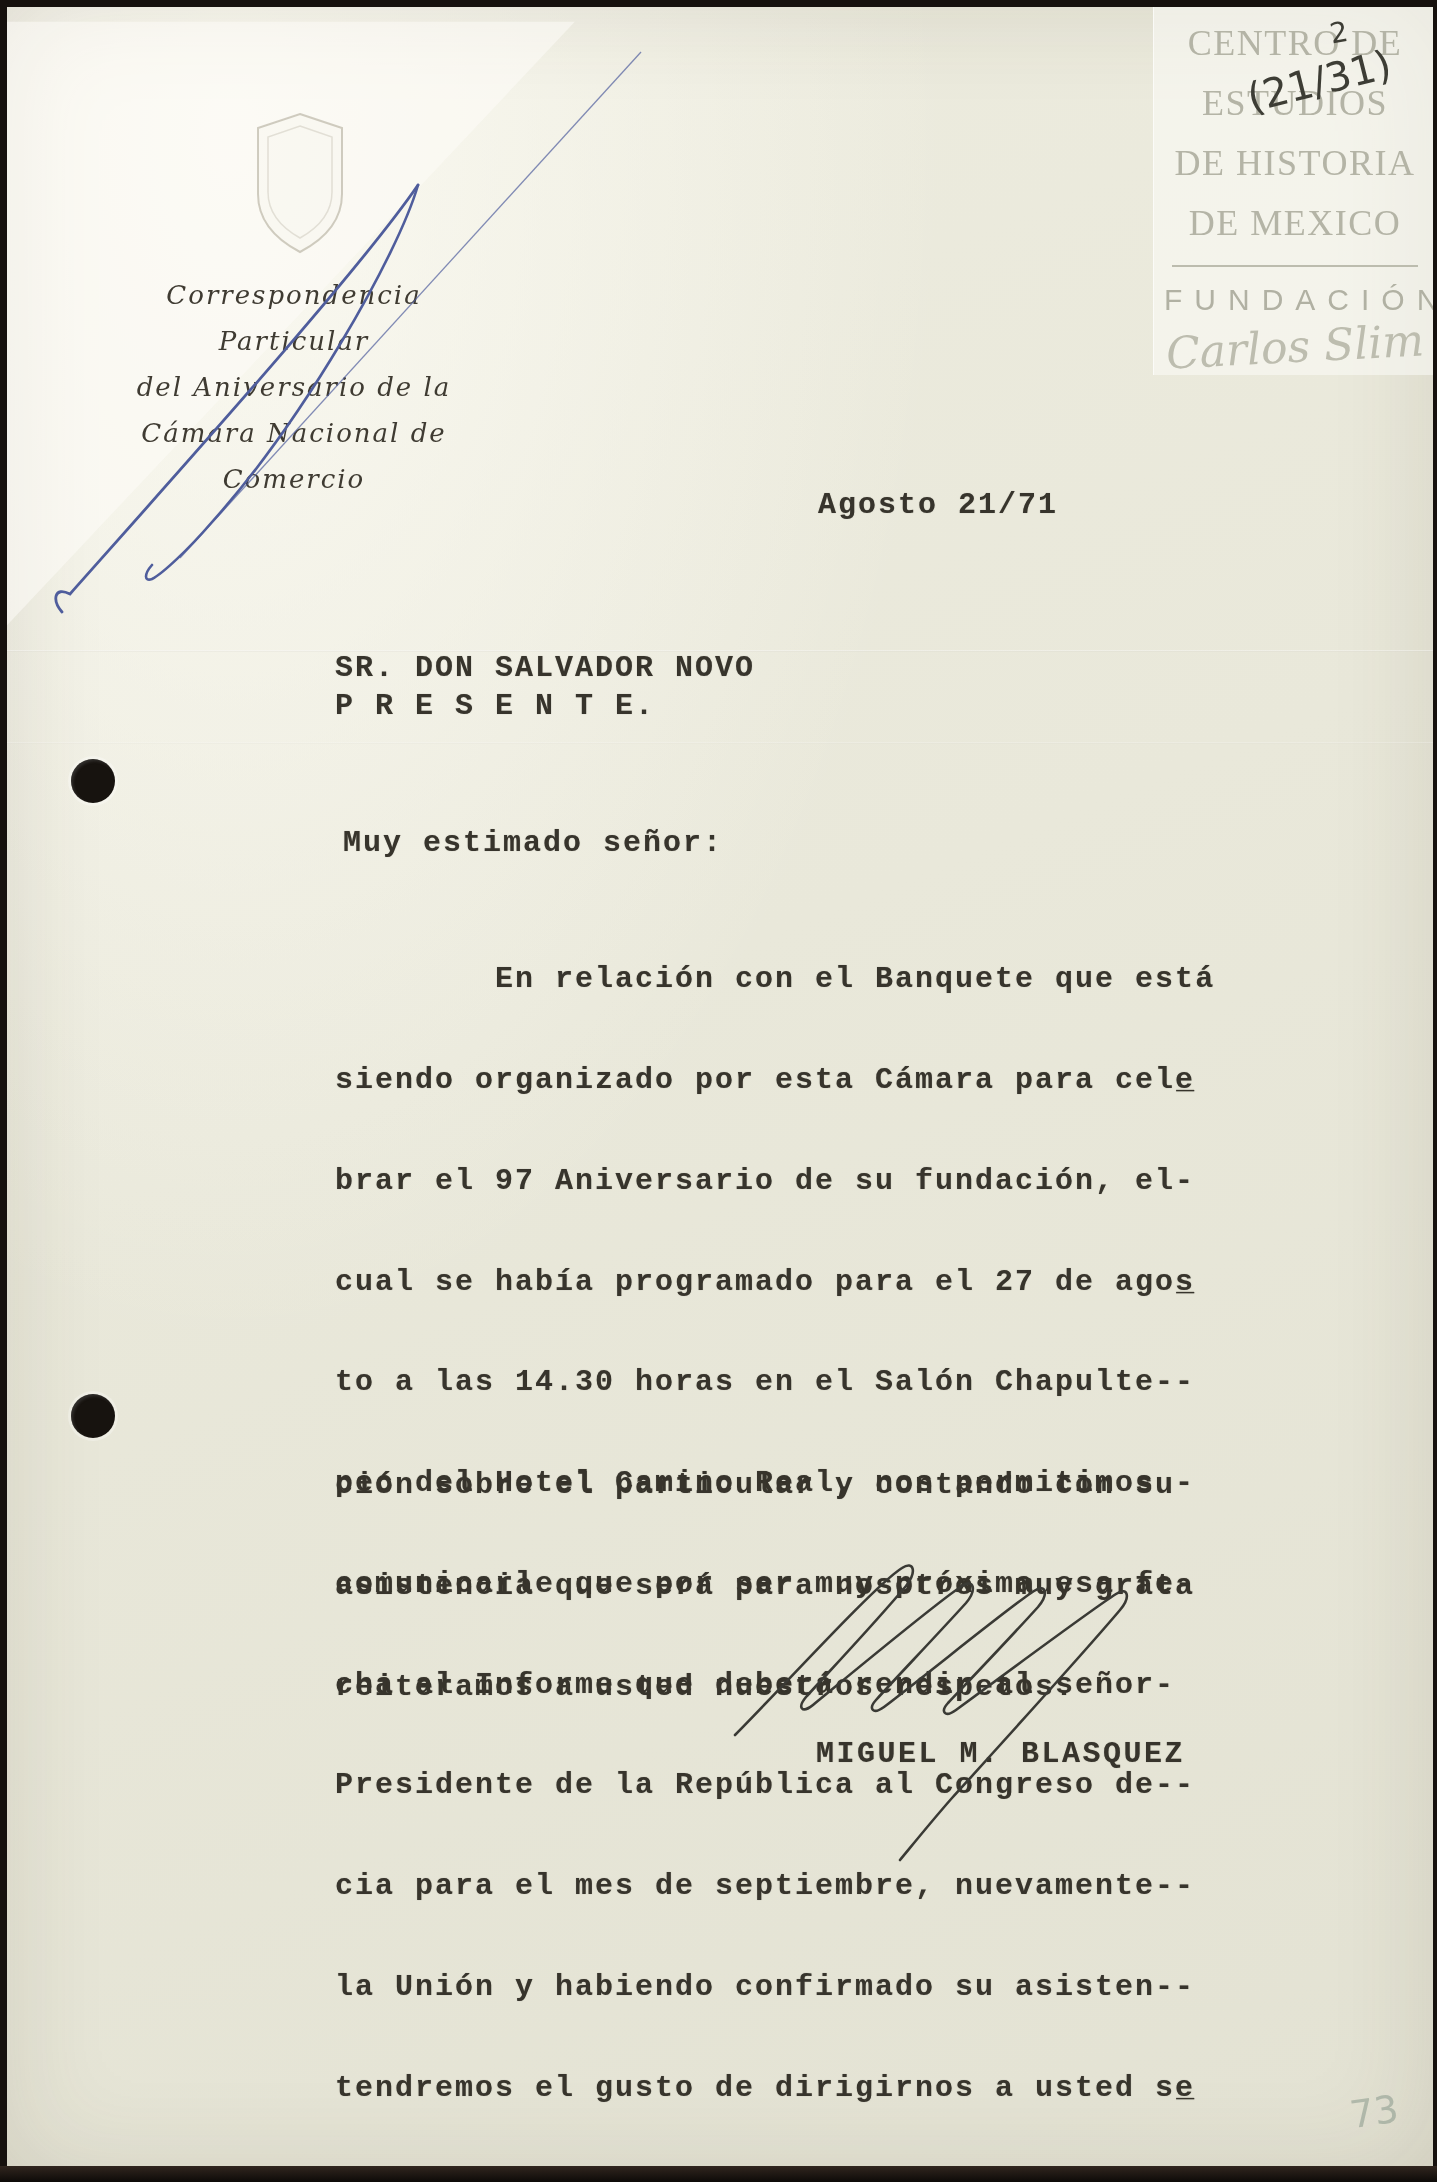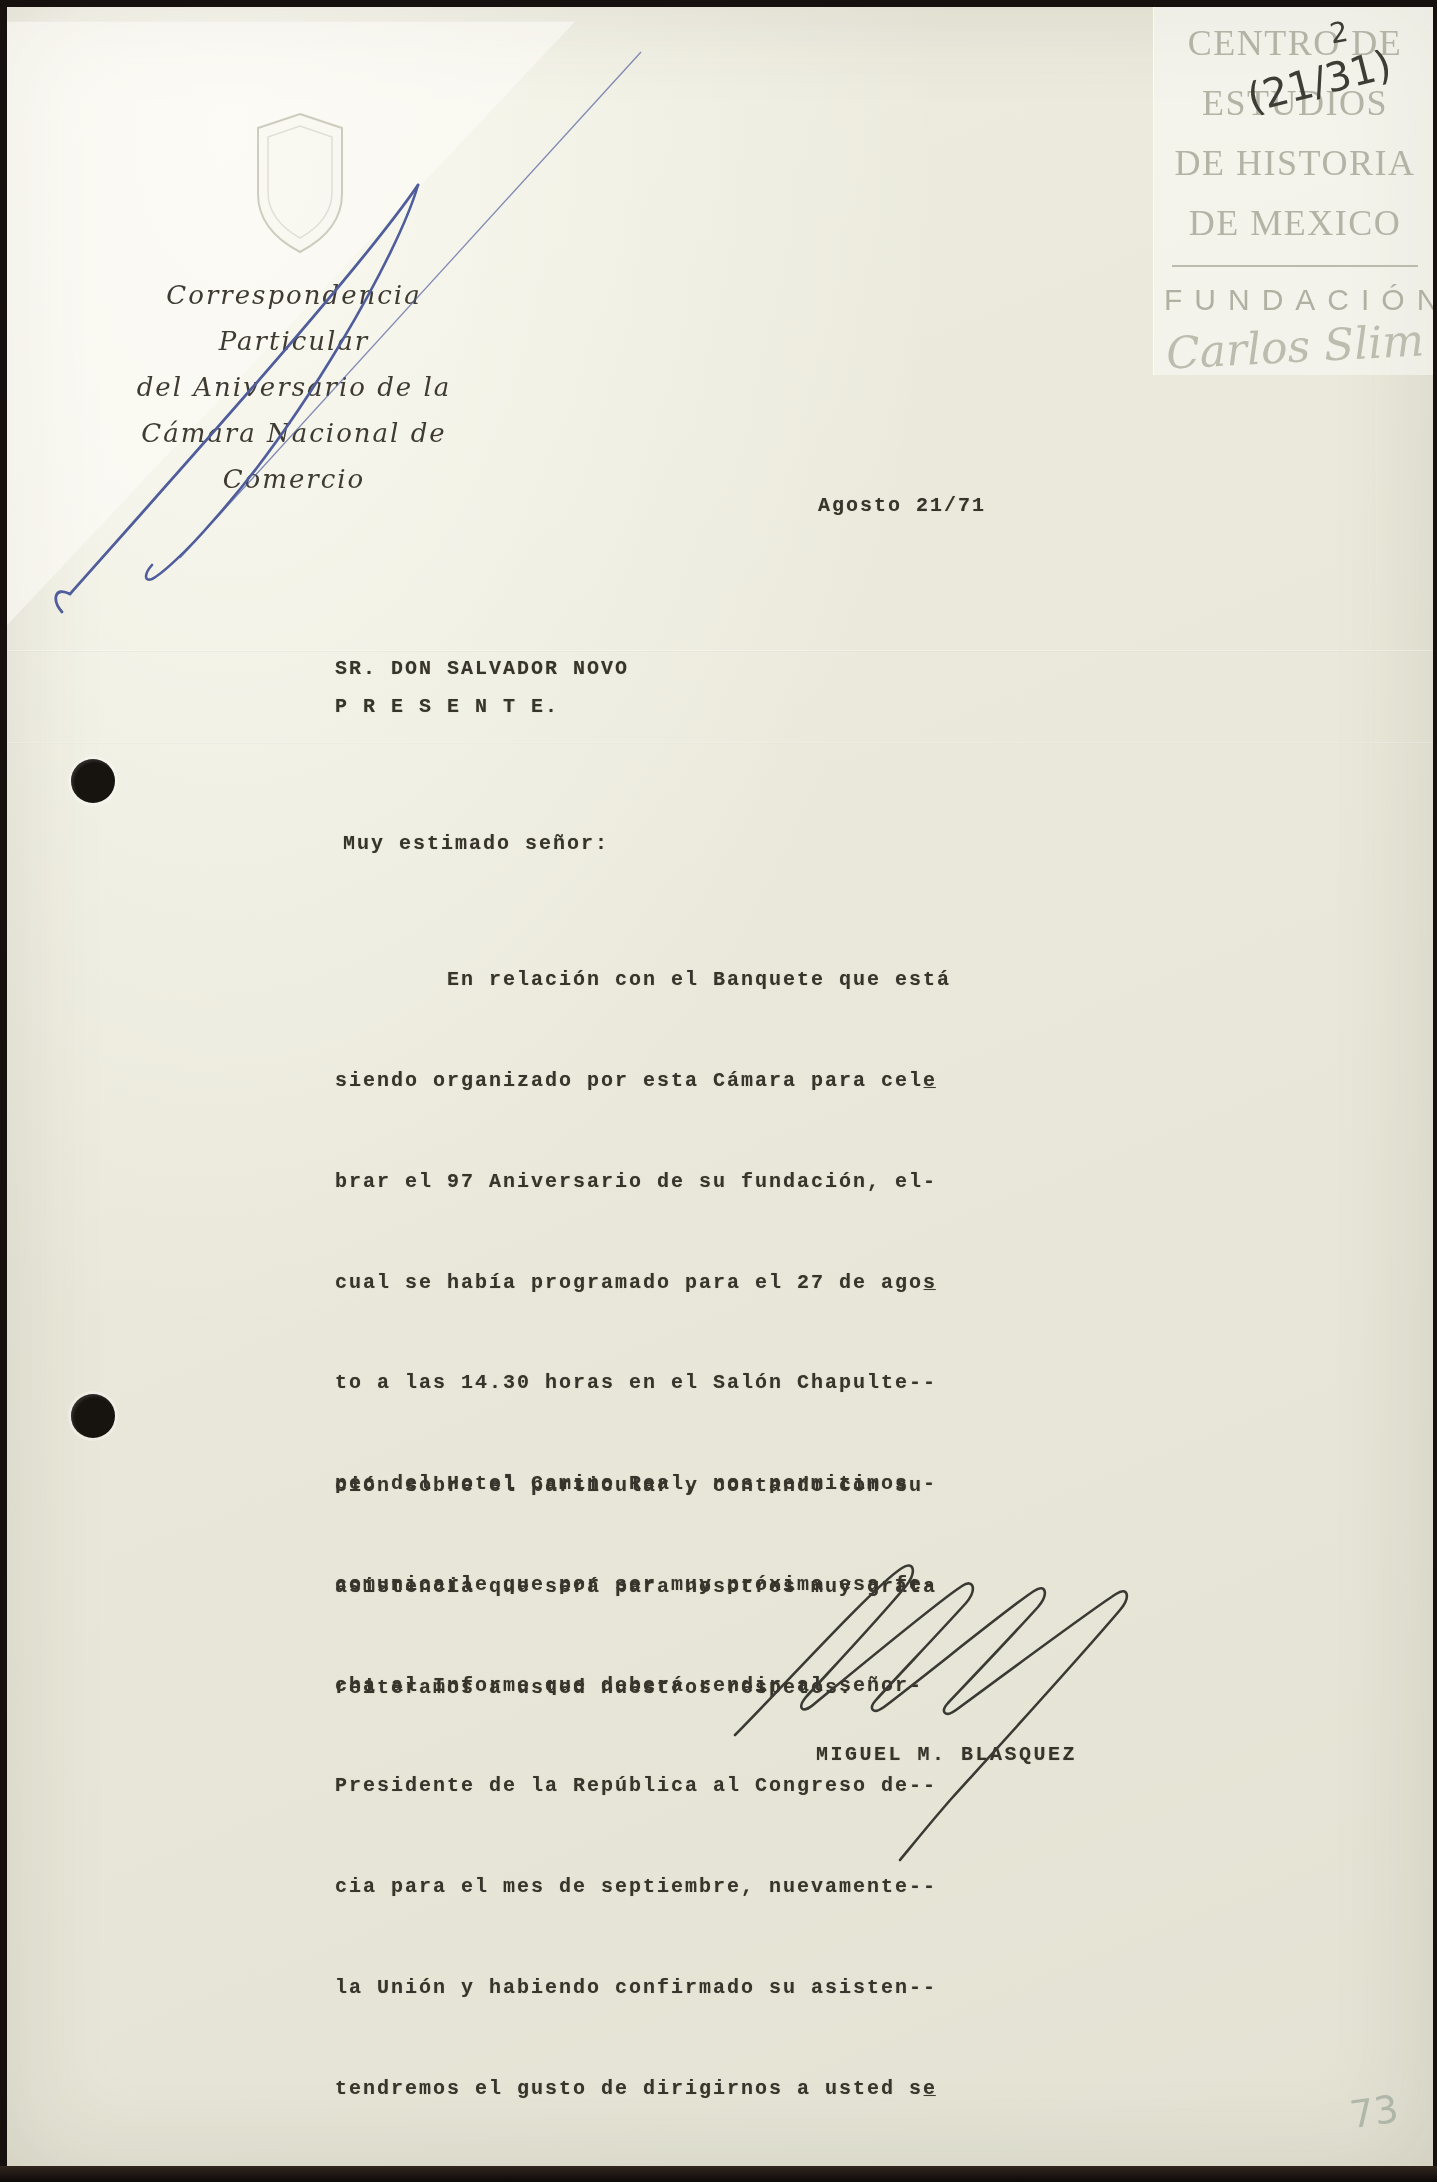--- a/index.html
+++ b/index.html
@@ -35,21 +35,21 @@
   .annot-num{left:1246px;top:58px;font-size:40px;transform:rotate(-14deg);}
   .annot-exp{left:1330px;top:16px;font-size:28px;transform:rotate(-10deg);}
 
   
   .letterhead{position:absolute;left:88px;top:272px;width:412px;text-align:center;z-index:2;
       font-family:"DejaVu Serif","Liberation Serif",serif;font-style:italic;
       font-size:26px;letter-spacing:2px;color:#3f3b32;line-height:46px;}
 
   
   .typed{position:absolute;font-family:"Liberation Mono","DejaVu Sans Mono",monospace;
-      font-weight:700;font-size:20px;letter-spacing:2px;color:#37342c;
+      font-weight:700;font-size:30px;letter-spacing:2px;color:#37342c;
       white-space:pre;line-height:33.6px;z-index:3;
       text-shadow:0 0 1px rgba(55,52,44,0.35);}
   .date{left:818px;top:489px;}
   .addr1{left:335px;top:652px;}
   .addr2{left:335px;top:690px;}
   .salut{left:343px;top:827px;}
   .para1{left:335px;top:896px;}
   .para2{left:335px;top:1402px;}
   .signer{left:816px;top:1738px;letter-spacing:2.5px;}
 

